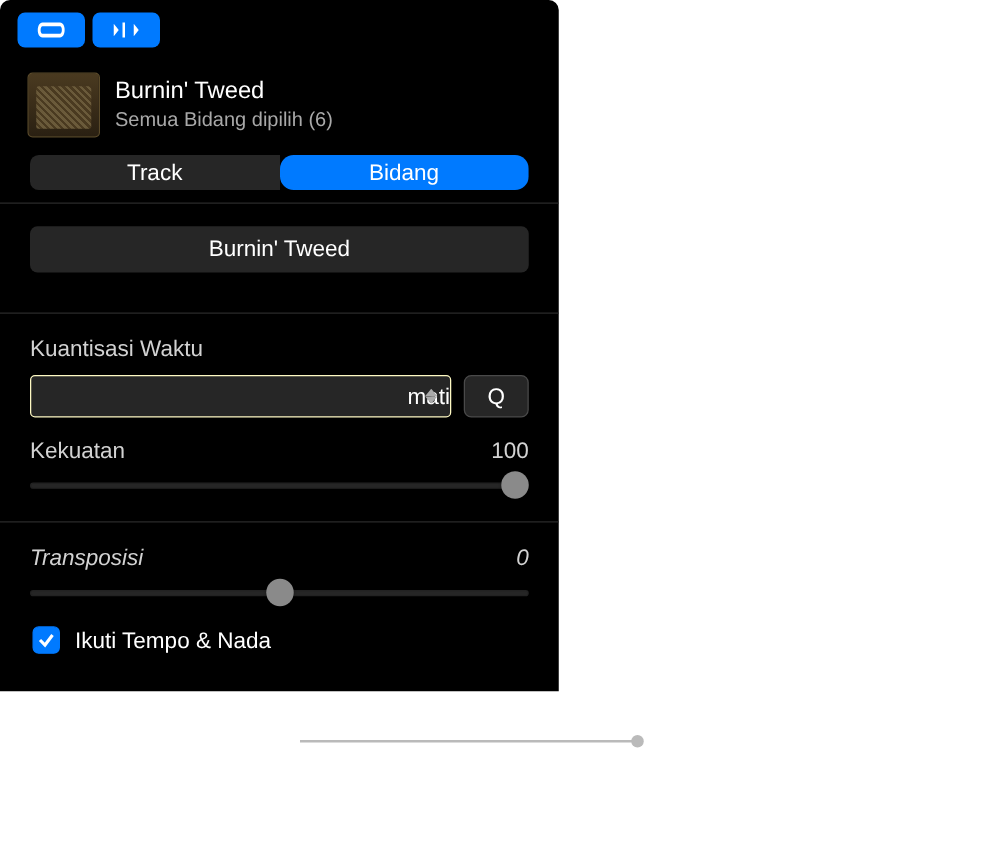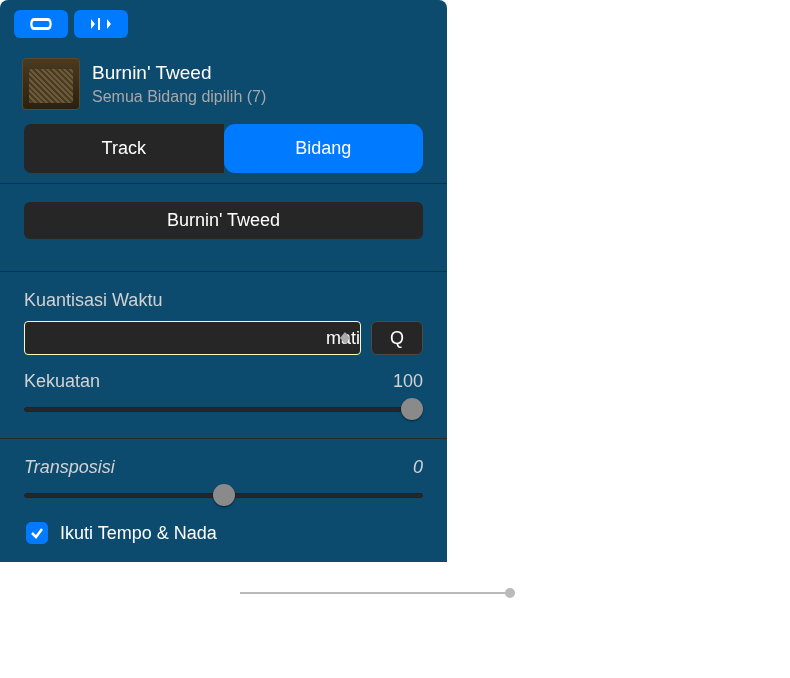--- a/index.html
+++ b/index.html
@@ -9,23 +9,23 @@
       font-family: -apple-system, BlinkMacSystemFont, "Helvetica Neue", Arial, sans-serif;
     }
     body {
       background: #fff;
       width: 790px;
       height: 678px;
       position: relative;
     }
     .panel {
       width: 447px;
-      background: #0c4a6e;
+      background: #000000;
       border-radius: 8px 8px 0 0;
-      padding-bottom: 6px;
+      padding-bottom: 18px;
       position: relative;
     }
     .toolbar {
       display: flex;
       gap: 6px;
       padding: 10px 14px 6px 14px;
     }
     .tool-btn {
       background: #007aff;
       border-radius: 6px;
@@ -66,21 +66,21 @@
       color: #a8a8a8;
       font-size: 16px;
       margin-top: 4px;
     }
 
     .seg {
       display: flex;
       margin: 0 24px 10px 24px;
       border-radius: 7px;
       overflow: hidden;
-      height: 49px;
+      height: 28px;
     }
     .seg-btn {
       flex: 1;
       background: #262626;
       color: #fff;
       display: flex;
       align-items: center;
       justify-content: center;
       font-size: 18px;
       font-weight: 500;
@@ -244,21 +244,21 @@
         </svg>
     </div>
   </div>
 
   <div class="header-row">
     <div class="thumb">
         <div class="mesh"></div>
       </div>
     <div>
       <div class="title">Burnin' Tweed</div>
-      <div class="subtitle">Semua Bidang dipilih (7)</div>
+      <div class="subtitle">Semua Bidang dipilih (6)</div>
     </div>
   </div>
 
   <div class="seg">
     <div class="seg-btn">Track</div>
     <div class="seg-btn active">Bidang</div>
   </div>
 
   <div class="divider"></div>
 

